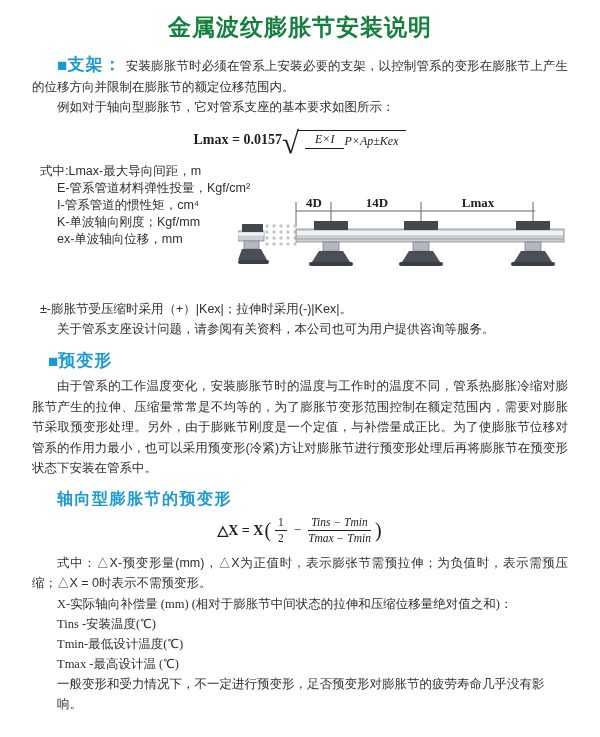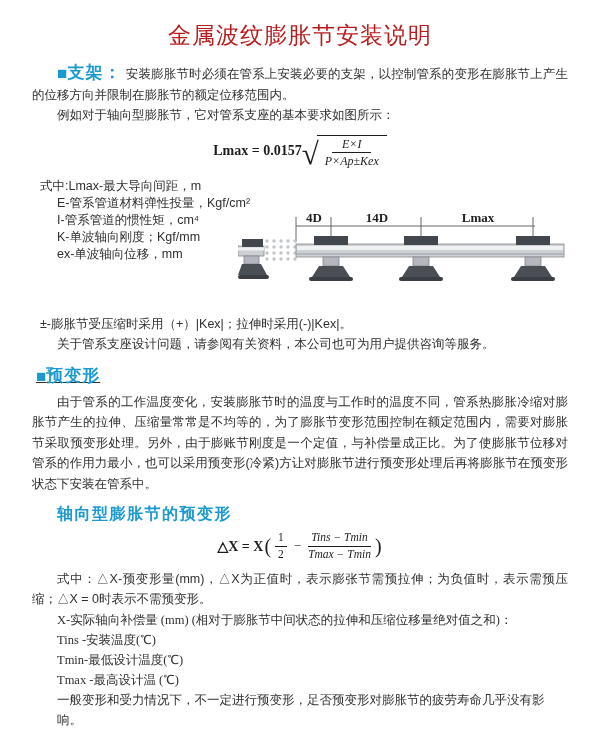--- a/index.html
+++ b/index.html
@@ -8,54 +8,54 @@
     position: relative;
     width: 600px; height: 737px;
     margin: 0 auto;
     background: #ffffff;
     font-family: "Liberation Sans", sans-serif;
     color: #2f2f2f;
     padding: 12px 32px 0 32px;
     overflow: hidden;
   }
   .doc-title {
-    margin: 8px 0 12px 0;
+    margin: 0 0 12px 0;
     text-align: center;
     font-size: 23px;
-    font-weight: 400;
+    font-weight: 700;
     letter-spacing: 1px;
-    color: #b91c1c;
+    color: #15803d;
   }
   .para {
     margin: 0;
     font-size: 12.5px;
     line-height: 20.5px;
     text-align: justify;
     text-indent: 25px;
   }
   .marker { color: var(--accent, #1b9ad2); font-size: 17px; vertical-align: -1px; }
   .sec-label {
     color: var(--accent, #1b9ad2);
     font-size: 17px;
     font-weight: 600;
     letter-spacing: 1px;
     margin-right: 4px;
   }
-  .sec-head { margin: 12px 0 4px 4px; font-size: 17px; text-indent: 0; text-decoration: underline; }
+  .sec-head { margin: 12px 0 4px 16px; font-size: 17px; text-indent: 0; }
 
   
   .formula {
     display: flex; justify-content: center; align-items: center;
     font-family: "Liberation Serif", serif; color: #1d1d1d;
   }
   .f1 { margin: 9px 0 10px 0; }
   .f-lhs { font-weight: 700; font-size: 14px; }
   .radical { font-size: 31px; font-weight: 400; line-height: 26px; transform: translateY(3px); }
   .rad-frac {
-    display: inline-flex; flex-direction: column; align-items: center;
+    display: inline-flex; flex-direction: row; align-items: center;
     border-top: 1.5px solid #1d1d1d; margin-left: -2px; padding: 1px 8px 0 8px;
     font-style: italic; font-size: 12px; line-height: 1.2;
   }
   .rad-frac .f-num { border-bottom: 1px solid #1d1d1d; padding: 0 10px 1px 10px; }
   .rad-frac .f-den { padding-top: 1px; }
   .frac {
     display: inline-flex; flex-direction: column; align-items: center;
     font-size: 11.5px; line-height: 1.15; margin: 0 3px;
   }
   .frac .n { border-bottom: 1px solid #1d1d1d; padding: 0 3px 1px 3px; }

